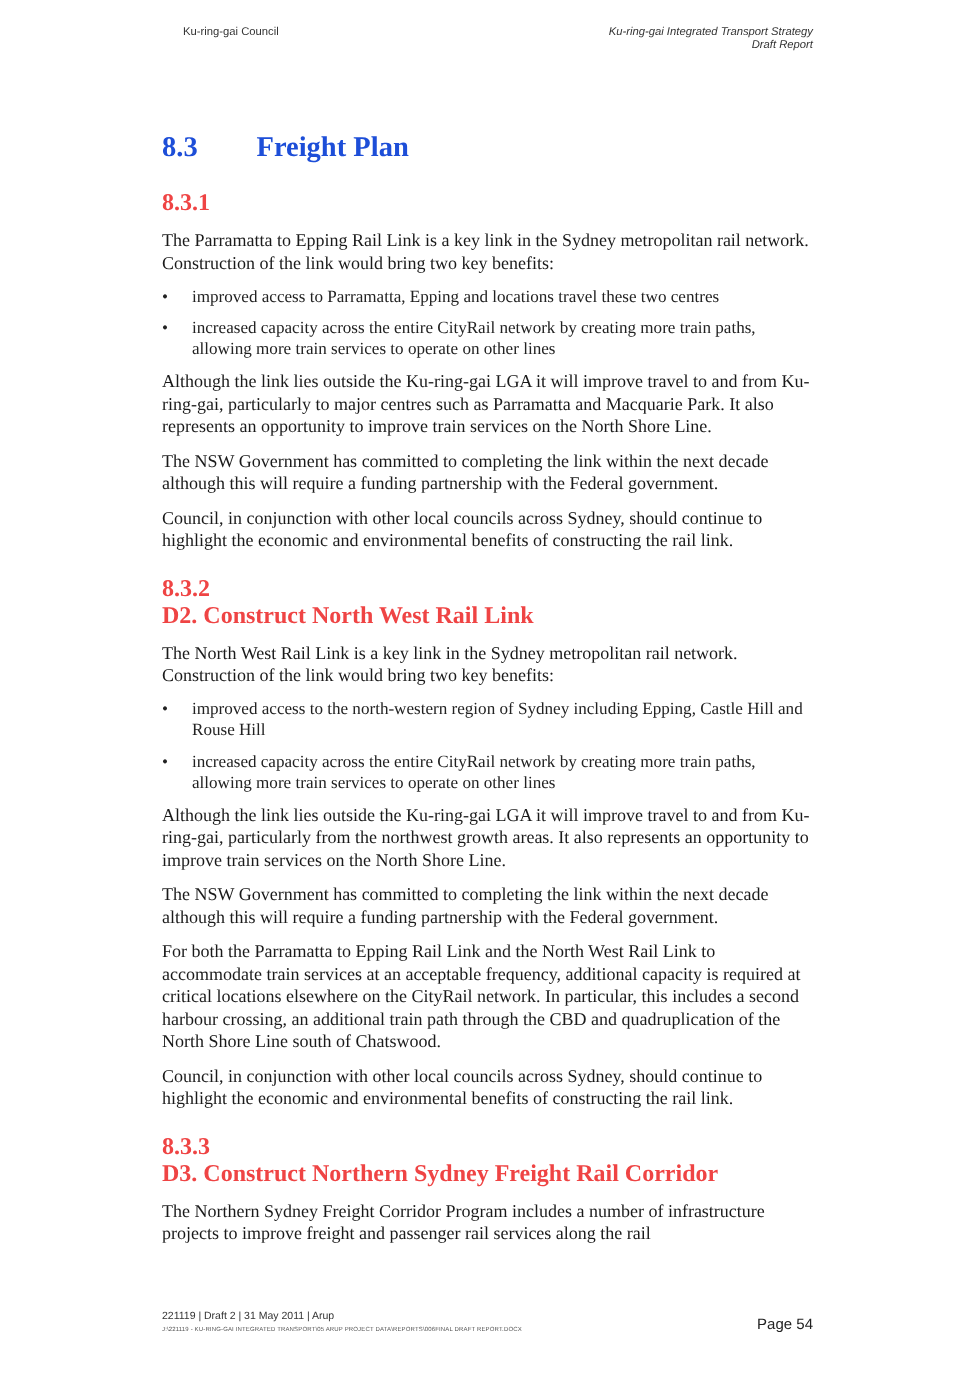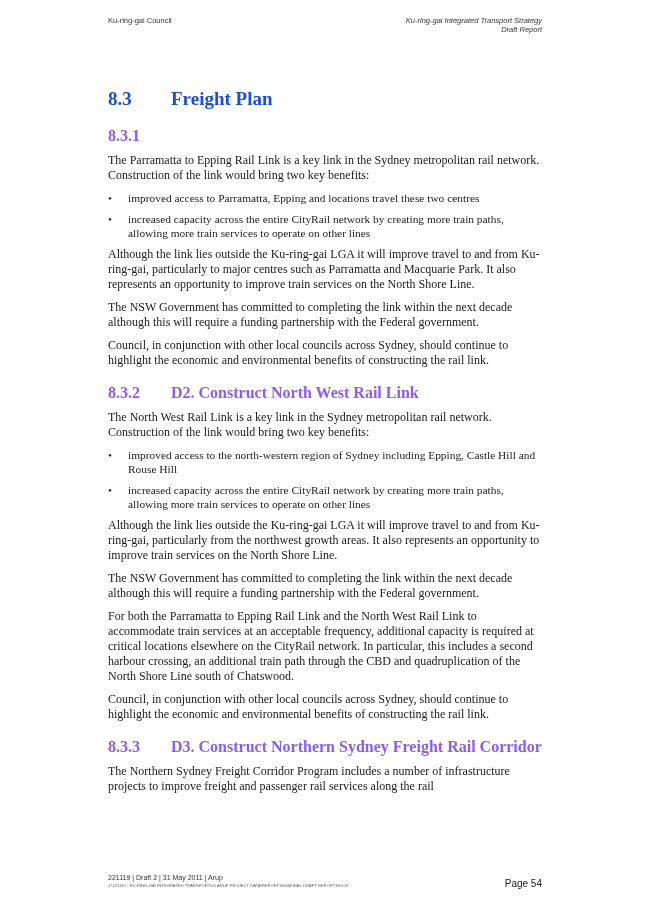--- a/index.html
+++ b/index.html
@@ -1,27 +1,27 @@
 <!DOCTYPE html>
 <html><head>
 <meta charset="utf-8">
 <style>
   html, body { margin: 0; padding: 0; background: #ffffff; }
   body { width: 649px; height: 920px; position: relative; overflow: hidden;
          font-family: "Liberation Serif", serif; color: #1a1a1a; }
   .hdr { position: absolute; top: 16px; font-family: "Liberation Sans", sans-serif;
          font-size: 7.5px; color: #333; line-height: 9px; }
-  .hdr-left { left: 108px; }
+  .hdr-left { left: 122px; }
   .hdr-right { right: 107px; text-align: right; font-style: italic; }
   .content { position: absolute; left: 108px; top: 88px; width: 436px; }
   h1 { margin: 0 0 17px 0; font-size: 19px; font-weight: bold; color: #1d4ed8;
        display: flex; }
   h1 .num { width: 63px; display: inline-block; }
-  h2 { margin: 0 0 8px 0; font-size: 16px; font-weight: bold; color: #8b5cf6;
-       display: flex; }
+  h2 { margin: 0 0 8px 0; font-size: 16px; font-weight: bold; color: #ef4444;
+       display: flex; flex-direction: column; }
   h2 .num { width: 63px; display: inline-block; }
   p { margin: 0 0 8px 0; font-size: 12px; line-height: 15px; }
   ul { margin: 0 0 6px 0; padding: 0; list-style: none; }
   li { position: relative; padding-left: 20px; font-size: 11.4px; line-height: 14px;
        margin-bottom: 7px; color: #222; }
   li .bullet { position: absolute; left: 0; top: 0; }
   .sec { margin-bottom: 16px; }
   .ftr { position: absolute; left: 108px; top: 873px; font-family: "Liberation Sans", sans-serif;
          color: #333; }
   .ftr-line1 { font-size: 7px; line-height: 9px; }

